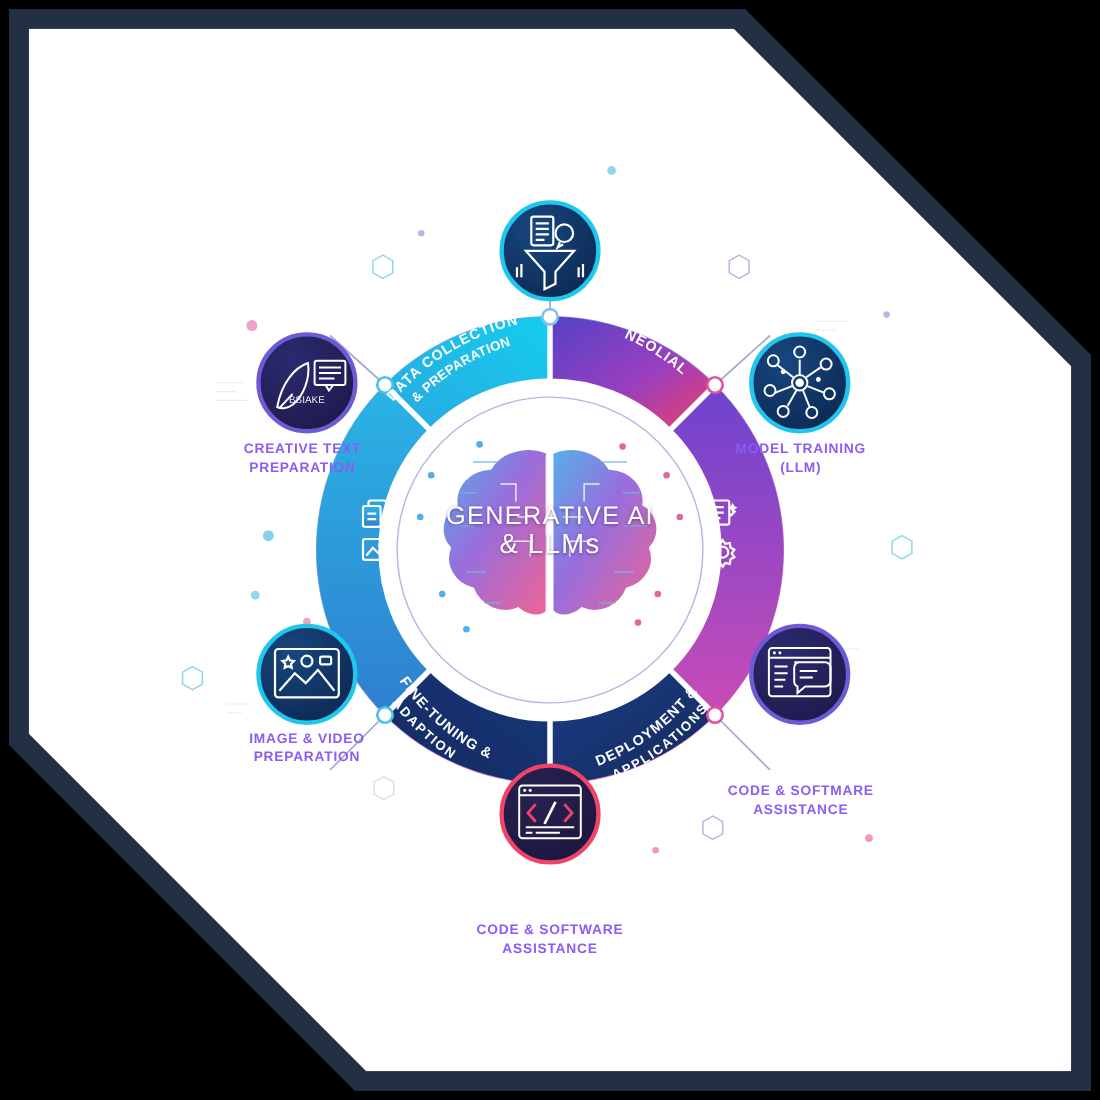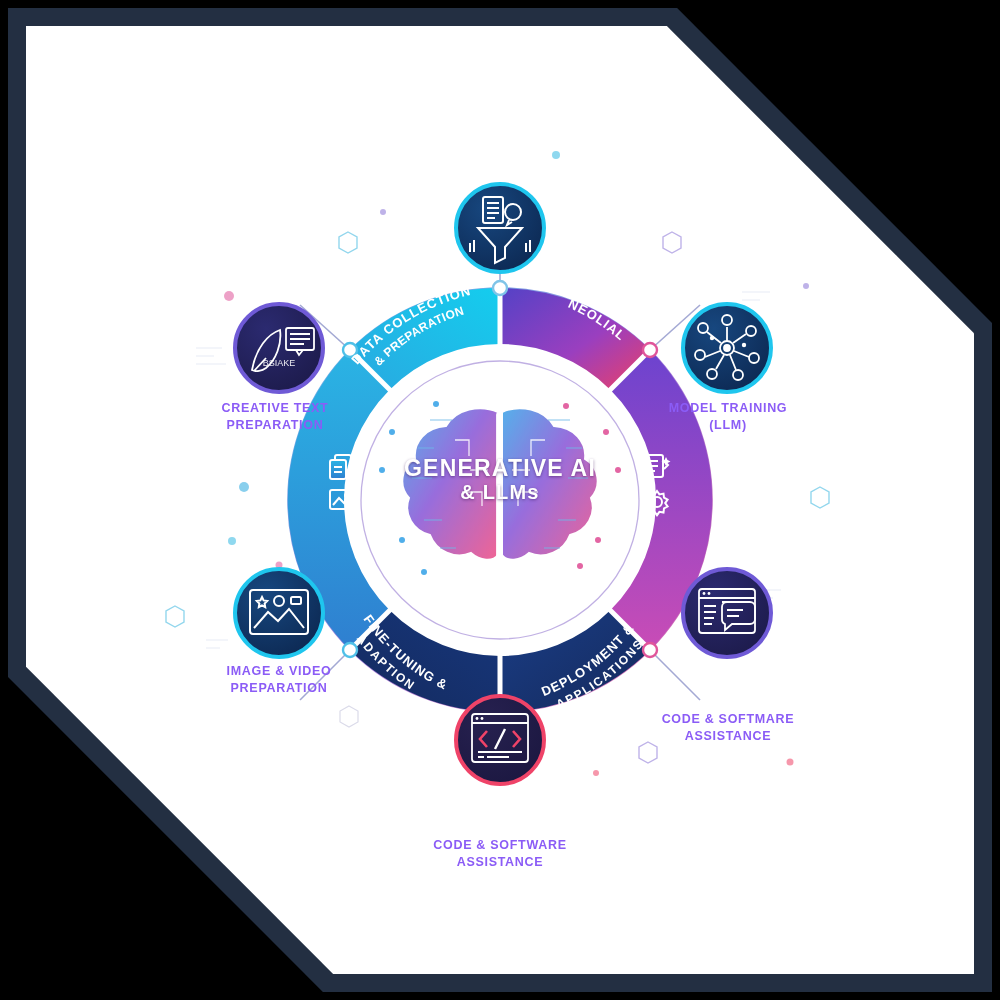--- a/index.html
+++ b/index.html
@@ -27,26 +27,26 @@
   
   .caption{
     position:absolute;width:190px;text-align:center;
     font-size:12.5px;line-height:1.35;letter-spacing:.7px;
     color:#8b5cf6;font-weight:600;
   }
 
   
   .brandtext{
     position:absolute;left:380px;top:455px;width:240px;text-align:center;
-    color:#fff;font-weight:700;letter-spacing:1.2px;
+    color:#fff;font-weight:400;letter-spacing:1.2px;
     text-shadow:0 1px 3px rgba(60,20,90,.55);
     pointer-events:none;
   }
   .brandtext .l1{font-size:23px;display:block;}
-  .brandtext .l2{font-size:20px;display:block;margin-top:-1px;}
+  .brandtext .l2{font-size:25px;display:block;margin-top:-1px;}
 </style>
 </head>
 <body>
 
 <div id="stage">
   <div class="frame"></div>
   <div class="paper"></div>
 
   <svg class="canvas" viewBox="0 0 1000 1000">
     <defs>

